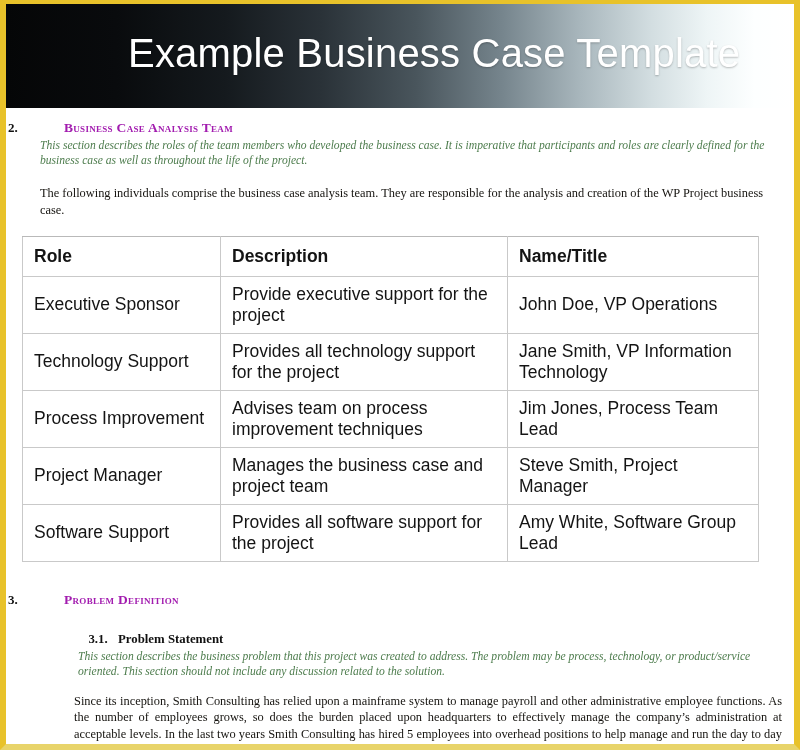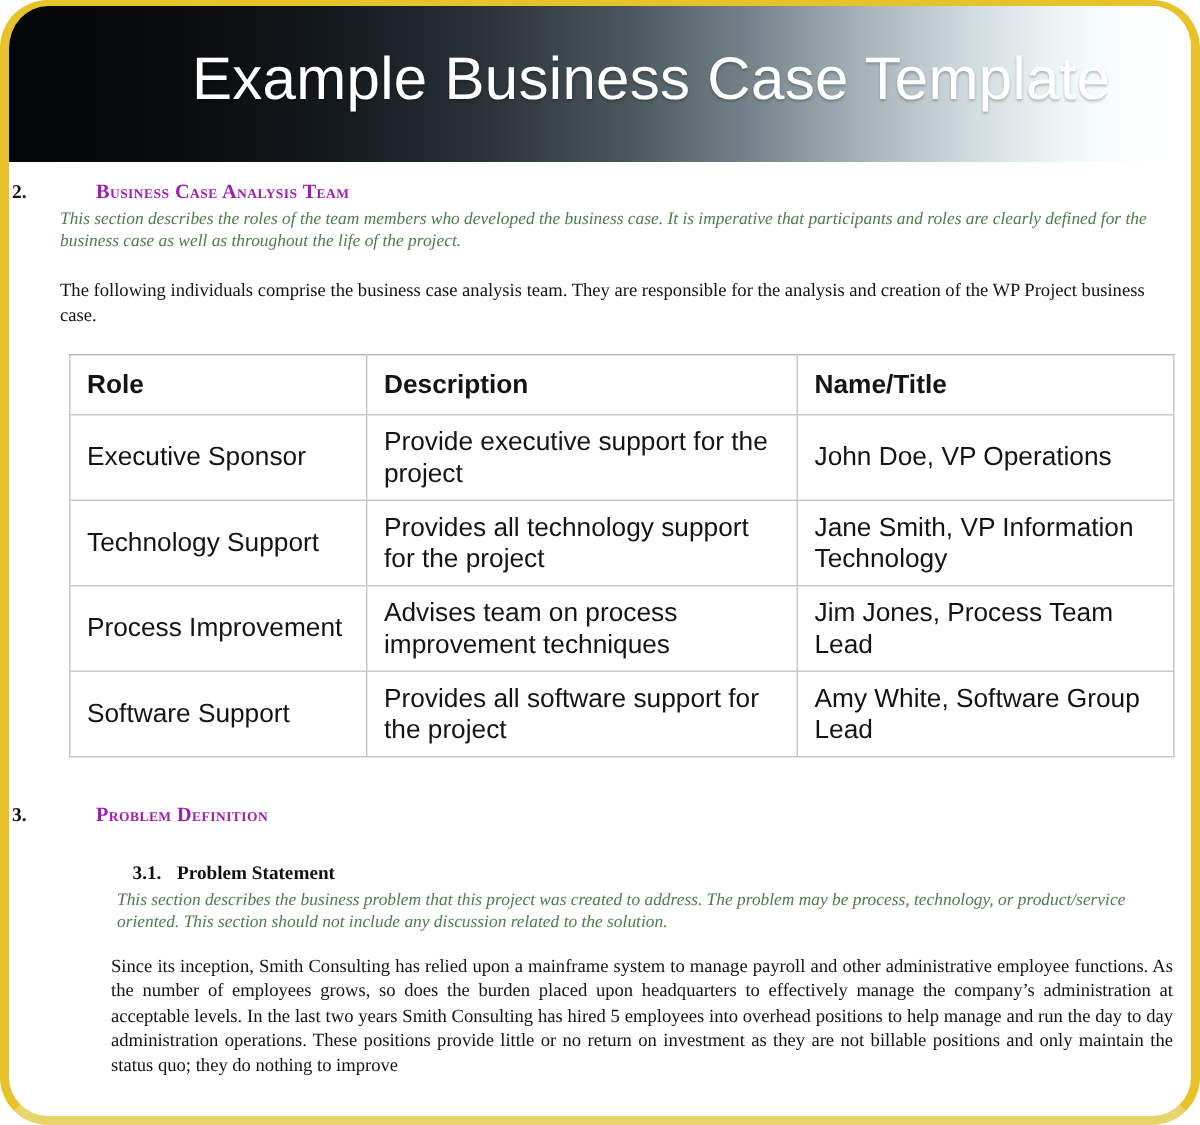--- a/index.html
+++ b/index.html
@@ -16,21 +16,20 @@
     position: relative;
     width: 800px;
     height: 750px;
     box-sizing: border-box;
     background: #ffffff;
     border-left: 6px solid #e8c22a;
     border-right: 6px solid #e8c22a;
     border-top: 4px solid #e8c22a;
     border-bottom: 6px solid #e8d46a;
     overflow: hidden;
-    border-radius: 32px;
   }
 
   
   .banner {
     position: relative;
     height: 104px;
     background: linear-gradient(to right,
         #050607 0%,
         #090b0d 14%,
         #151a1e 28%,
@@ -100,21 +99,21 @@
   .body-para {
     font-size: 12.4px;
     line-height: 1.32;
     color: #15130f;
     margin: 0;
   }
   .para-main { margin: 17px 0 0 34px; padding-right: 24px; }
   .para-tail { margin: 14px 0 0 68px; padding-right: 12px; text-align: justify; }
 
   
-  .tbl-wrap { margin: 18px 0 0 40px; width: 736px; }
+  .tbl-wrap { margin: 18px 0 0 16px; width: 736px; }
   table.team {
     border-collapse: collapse;
     width: 736px;
     table-layout: fixed;
     font-family: "Liberation Sans", "DejaVu Sans", sans-serif;
   }
   table.team col.c1 { width: 198px; }
   table.team col.c2 { width: 287px; }
   table.team col.c3 { width: 251px; }
 
@@ -205,20 +204,25 @@
           <tr>
             <td class="role">Technology Support</td>
             <td>Provides all technology support for the project</td>
             <td>Jane Smith, VP Information Technology</td>
           </tr>
           <tr>
             <td class="role">Process Improvement</td>
             <td>Advises team on process improvement techniques</td>
             <td>Jim Jones, Process Team Lead</td>
           </tr>
+          <tr>
+            <td class="role">Project Manager</td>
+            <td>Manages the business case and project team</td>
+            <td>Steve Smith, Project Manager</td>
+          </tr>
           <tr class="no-rule">
             <td class="role">Software Support</td>
             <td>Provides all software support for the project</td>
             <td>Amy White, Software Group Lead</td>
           </tr>
         </tbody>
       </table>
     </div>
 
     <div class="sec3-wrap">

